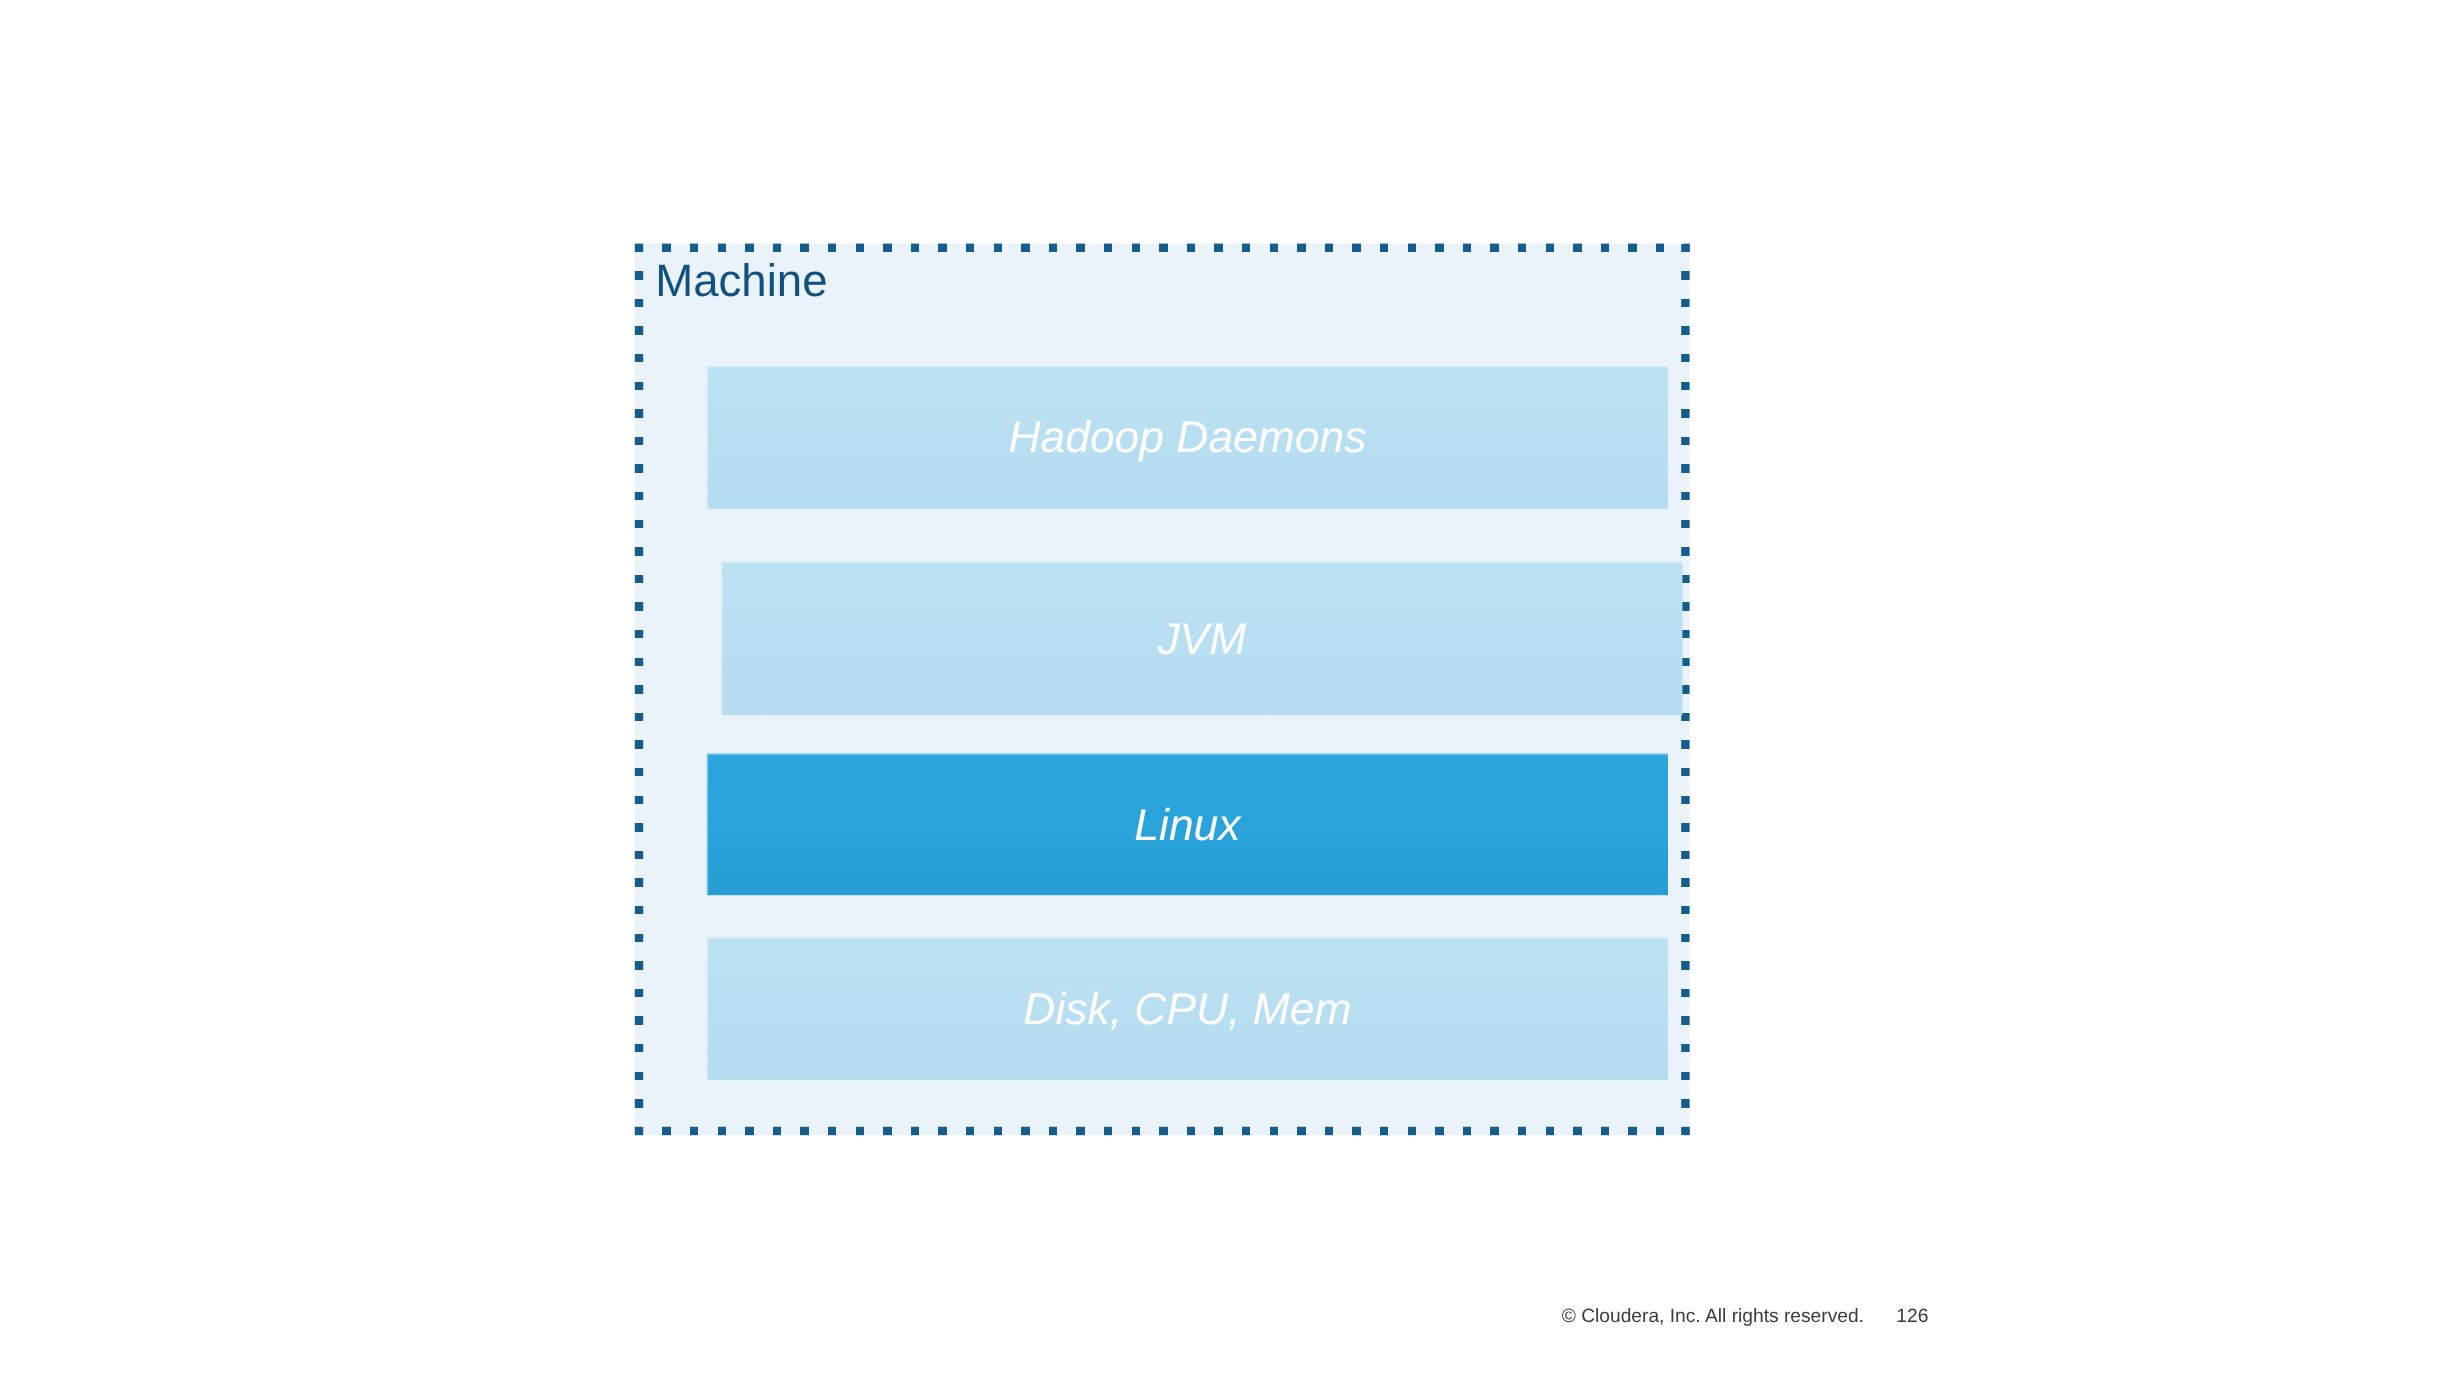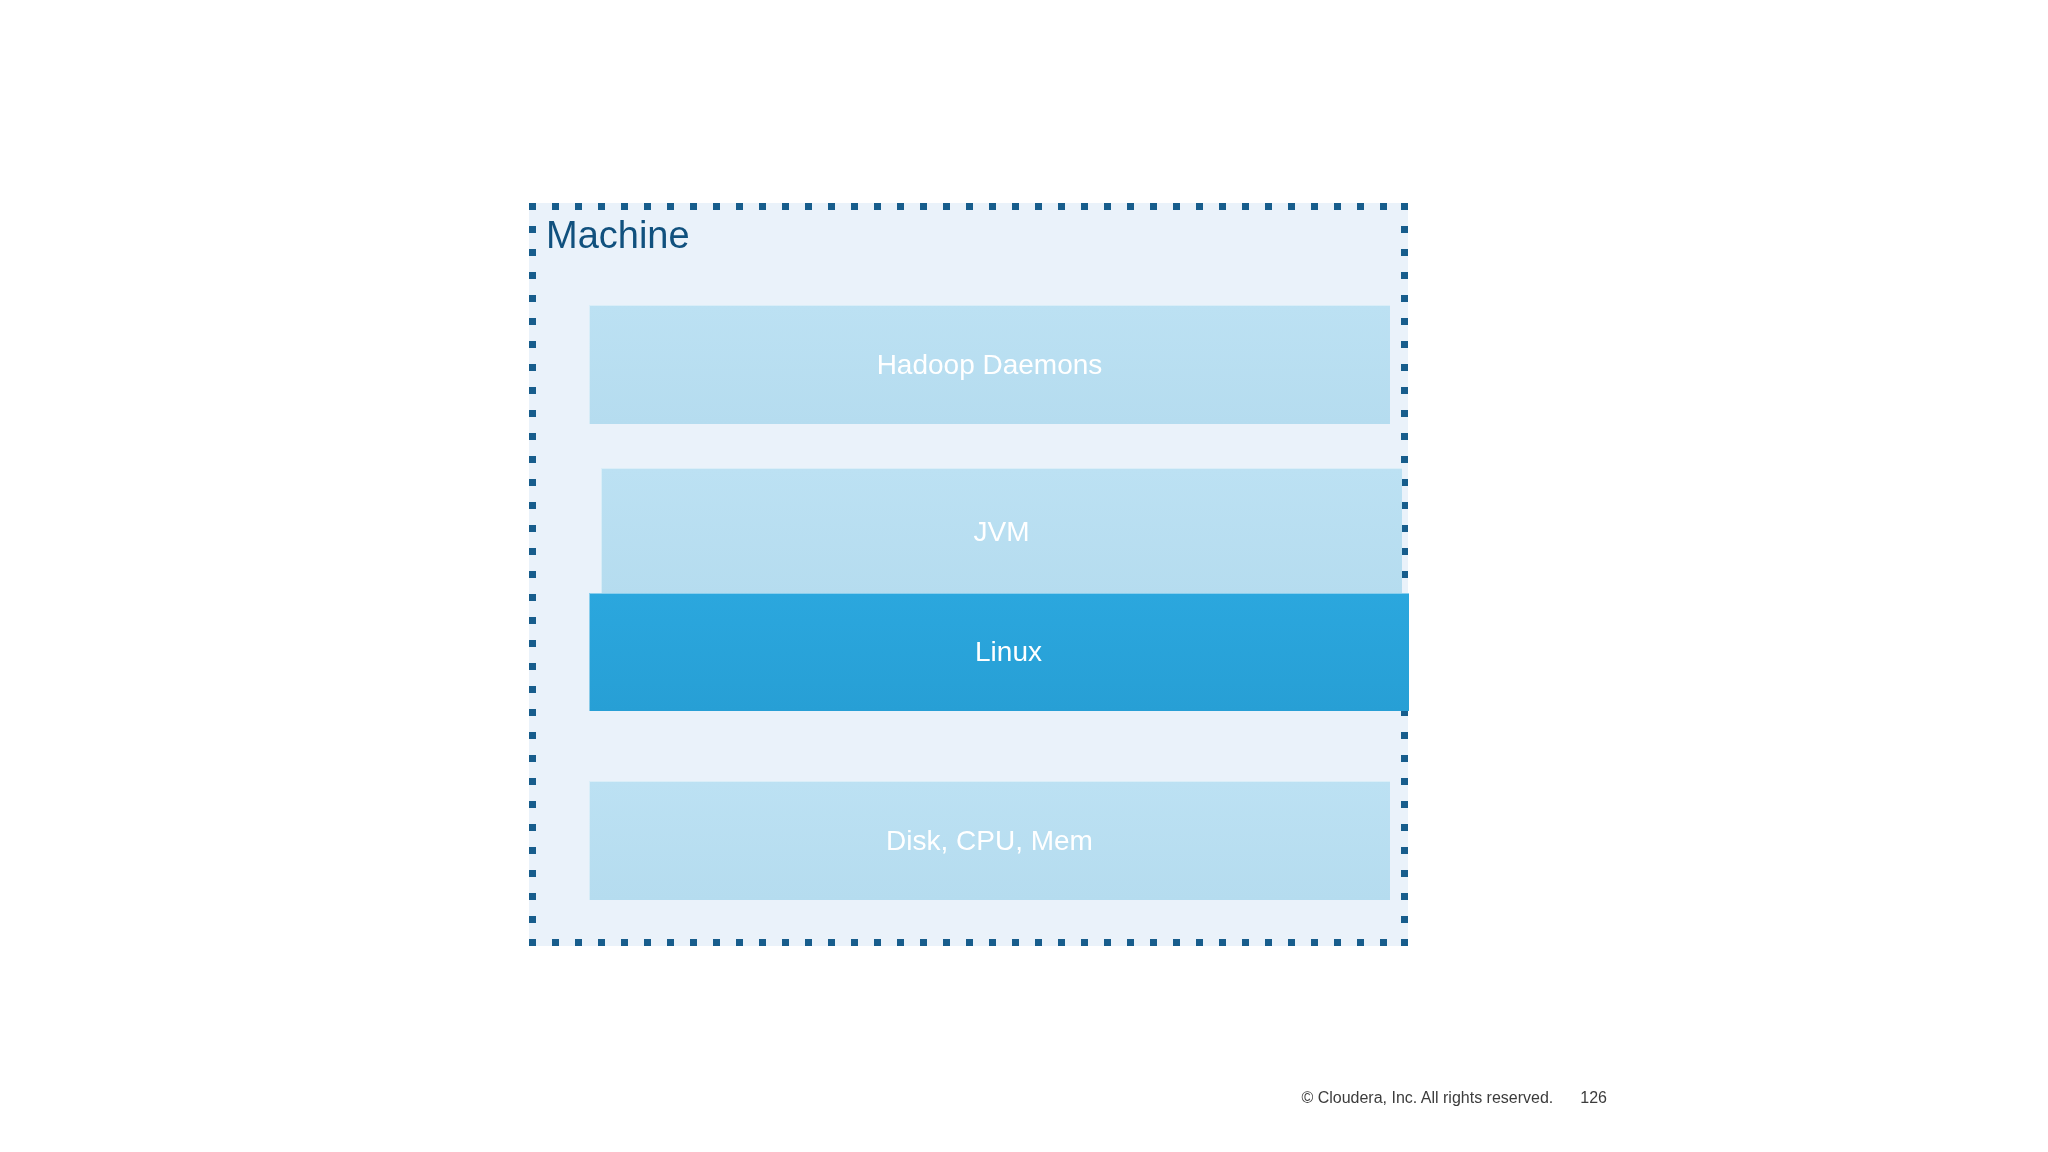--- a/index.html
+++ b/index.html
@@ -59,27 +59,28 @@
     align-items: center;
     justify-content: center;
     background: linear-gradient(to bottom, var(--layer-light, #b9dff2), var(--layer-light-2, #b5dcef));
     box-shadow: inset 1px 1px 0 rgba(255, 255, 255, 0.45);
   }
   .layer--highlight {
     background: linear-gradient(to bottom, var(--layer-accent, #29a5dc), var(--layer-accent-2, #279fd5));
   }
   .layer-label {
     color: var(--layer-text, #ffffff);
-    font-size: 28px;
+    font-size: 37px;
     line-height: 1;
     white-space: nowrap;
+    font-style: italic;
   }
   .layer-1 { top: 102px; height: 119px; }
   .layer-2 { top: 265px; height: 128px; margin-left: 12px; }
-  .layer-3 { top: 390px; height: 118px; padding-left: 19px; }
+  .layer-3 { top: 425px; height: 118px; }
   .layer-4 { top: 578px; height: 119px; text-align: right; }
 
   .footer {
     position: absolute;
     right: 85px;
     top: 1089px;
     display: flex;
     align-items: baseline;
     font-size: 16px;
     color: var(--footer-text, #3c3c3c);

